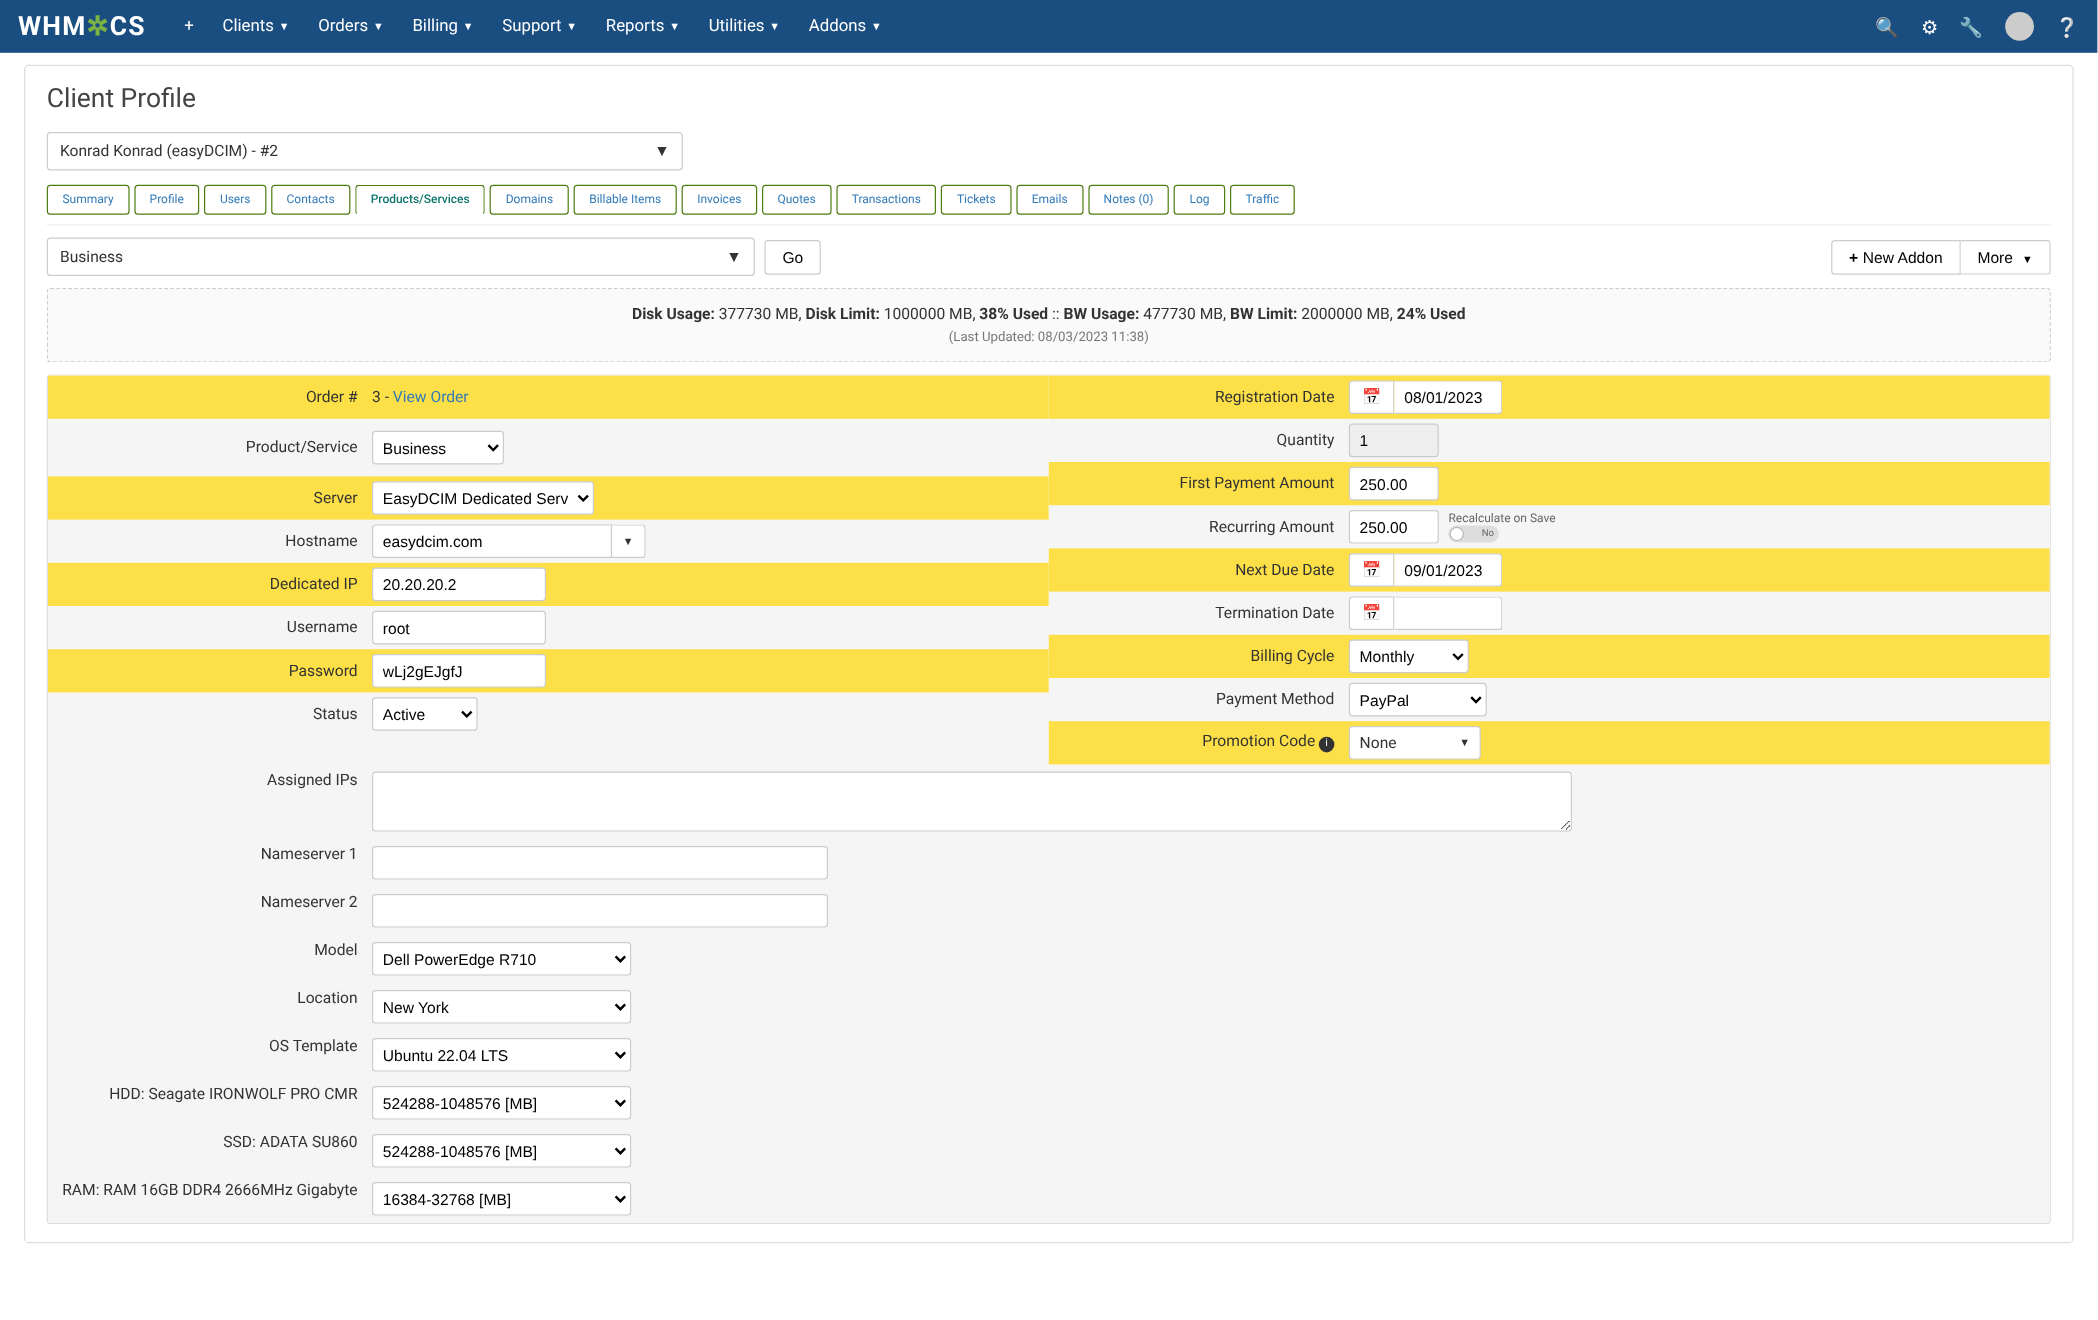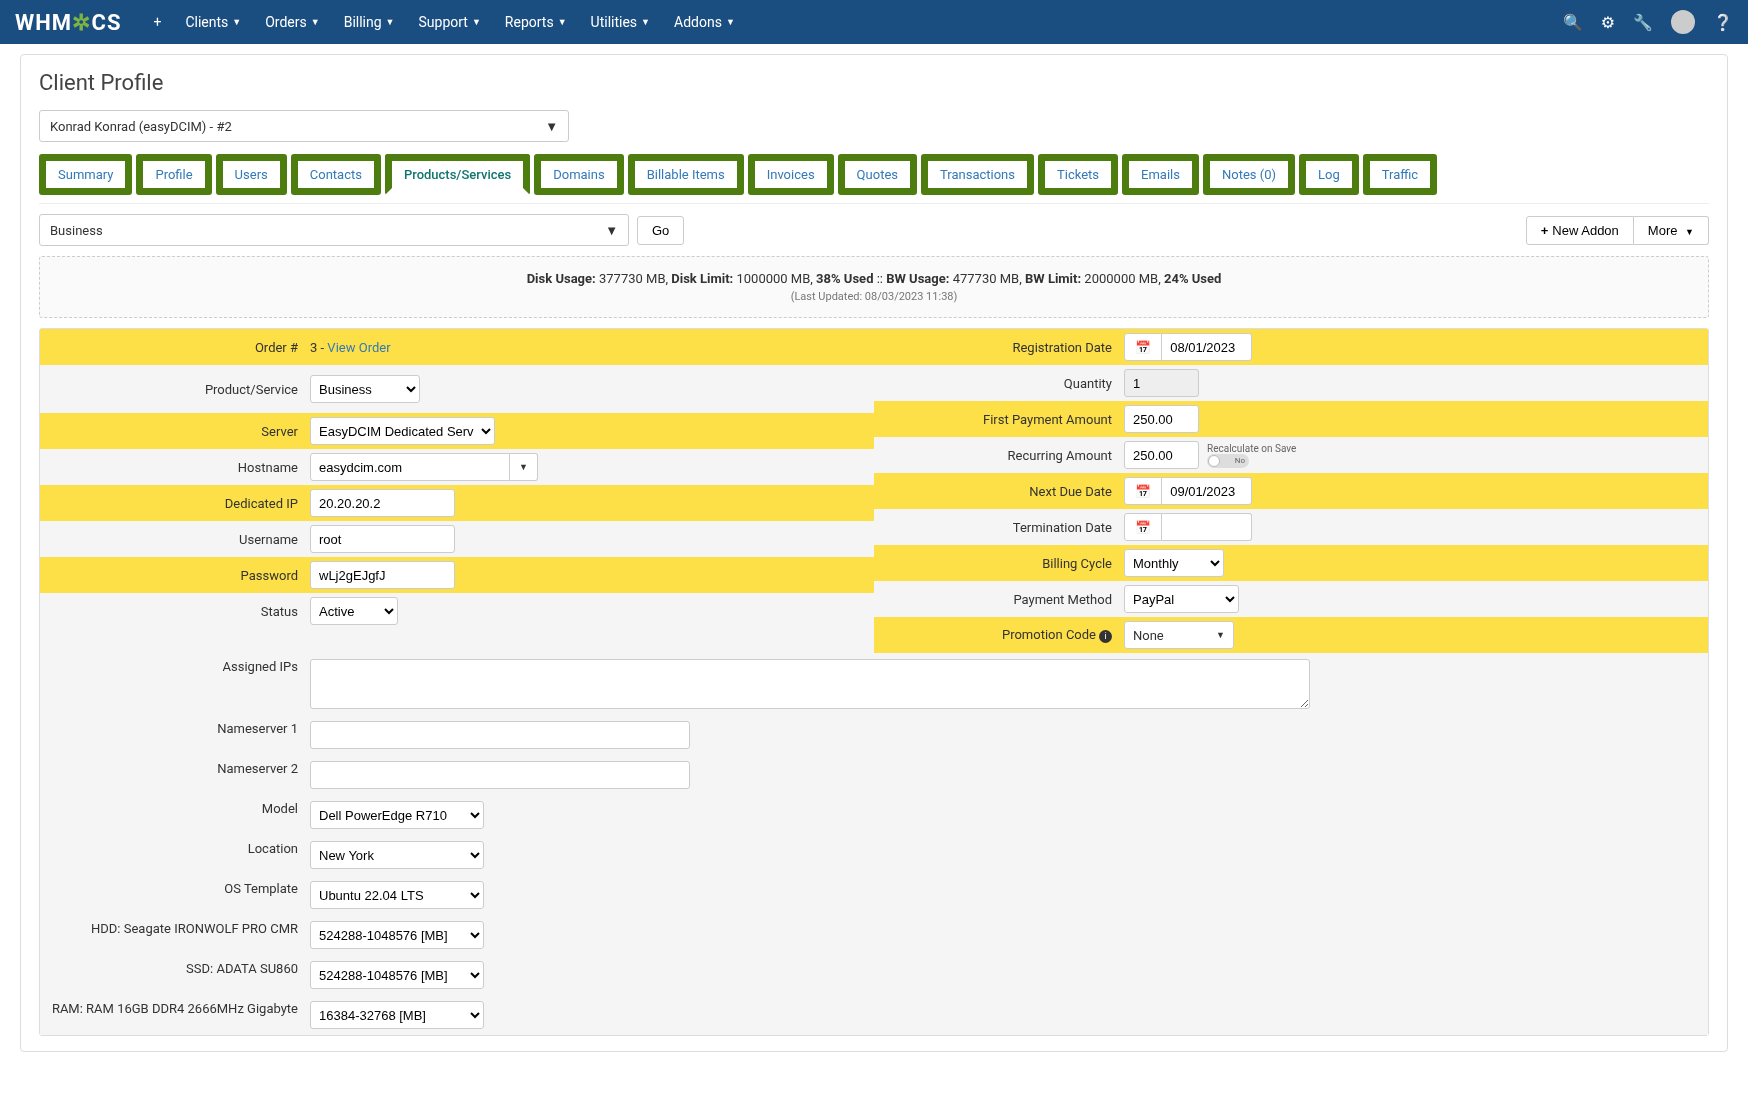--- a/index.html
+++ b/index.html
@@ -10,42 +10,42 @@
 .navbar-item { padding: 0 12px; height: 44px; display: flex; align-items: center; cursor: pointer; font-size: 14px; }
 .navbar-right { margin-left: auto; display: flex; align-items: center; gap: 18px; }
 .navbar-right span { cursor: pointer; font-size: 16px; }
 .avatar { width: 24px; height: 24px; border-radius: 50%; background: #ccc; }
 .caret { margin-left: 4px; font-size: 9px; }
 .container { padding: 10px 20px; }
 .page-header { border: 1px solid #ddd; border-radius: 4px; padding: 15px 18px; }
 .page-title { font-size: 22px; font-weight: normal; color: #444; margin-bottom: 15px; }
 .client-select { width: 530px; height: 32px; border: 1px solid #ccc; border-radius: 3px; padding: 0 10px; background: #fff; display: flex; align-items: center; justify-content: space-between; cursor: pointer; font-size: 13px; }
 .tabs { display: flex; gap: 4px; margin-top: 12px; }
-.tab { border: 7px solid #4d7c0f; border-radius: 3px; padding: 6px 12px; background: #fff; cursor: pointer; color: #337ab7; font-size: 13px; }
+.tab { border: 1px solid #4d7c0f; border-radius: 3px; padding: 6px 12px; background: #fff; cursor: pointer; color: #337ab7; font-size: 10px; }
 .tab.active { color: #0f766e; background: #fff; border-bottom-color: #fff; font-weight: 500; }
 .service-row { display: flex; align-items: center; margin-top: 8px; gap: 8px; border-top: 1px solid #eee; padding-top: 10px; }
 .service-select { flex: 0 0 590px; height: 32px; border: 1px solid #ccc; border-radius: 3px; padding: 0 10px; display: flex; align-items: center; justify-content: space-between; cursor: pointer; }
 .btn { border: 1px solid #ccc; border-radius: 3px; padding: 6px 14px; background: #fff; cursor: pointer; font-size: 13px; }
 .service-actions { margin-left: auto; display: flex; gap: 0; }
 .service-actions .btn:first-child { border-radius: 3px 0 0 3px; }
 .service-actions .btn:last-child { border-radius: 0 3px 3px 0; border-left: none; }
 .usage-box { margin-top: 10px; border: 1px dashed #ccc; border-radius: 3px; padding: 14px; text-align: center; background: #fafafa; font-size: 13px; }
 .usage-box .small { font-size: 11px; color: #777; margin-top: 4px; }
 .form-panel { border: 1px solid #ddd; border-radius: 3px; margin-top: 10px; }
 .form-grid { display: flex; }
 .form-col { flex: 1; }
 .form-col.left { background: #f5f5f5; }
 .form-col.right { background: #f5f5f5; }
 .form-row { display: flex; align-items: center; min-height: 36px; padding: 4px 10px; }
 .form-row.alt { background: #fde047; }
 .form-label { flex: 0 0 260px; text-align: right; padding-right: 12px; font-size: 13px; color: #333; }
 .form-label.right { flex: 0 0 240px; }
 .form-control { height: 28px; border: 1px solid #ccc; border-radius: 3px; padding: 0 8px; font-size: 13px; background: #fff; }
 .form-control.sm { width: 145px; }
-.form-control.md { width: 174px; }
+.form-control.md { width: 216px; }
 .form-control.lg { width: 380px; }
 .form-control.readonly { background: #eee; }
 .form-control.date { width: 90px; border-left: none; border-radius: 0 3px 3px 0; }
 .date-group { display: flex; }
 .date-addon { border: 1px solid #ccc; border-radius: 3px 0 0 3px; padding: 0 10px; height: 28px; display: flex; align-items: center; background: #fff; }
 .hostname-group { display: flex; }
 .hostname-group .form-control { border-radius: 3px 0 0 3px; width: 200px; }
 .hostname-group .dropdown-btn { border: 1px solid #ccc; border-left: none; border-radius: 0 3px 3px 0; width: 28px; height: 28px; background: #fff; cursor: pointer; display: flex; align-items: center; justify-content: center; }
 .order-link { color: #337ab7; text-decoration: none; }
 .recalc { font-size: 10px; color: #666; margin-left: 8px; }

